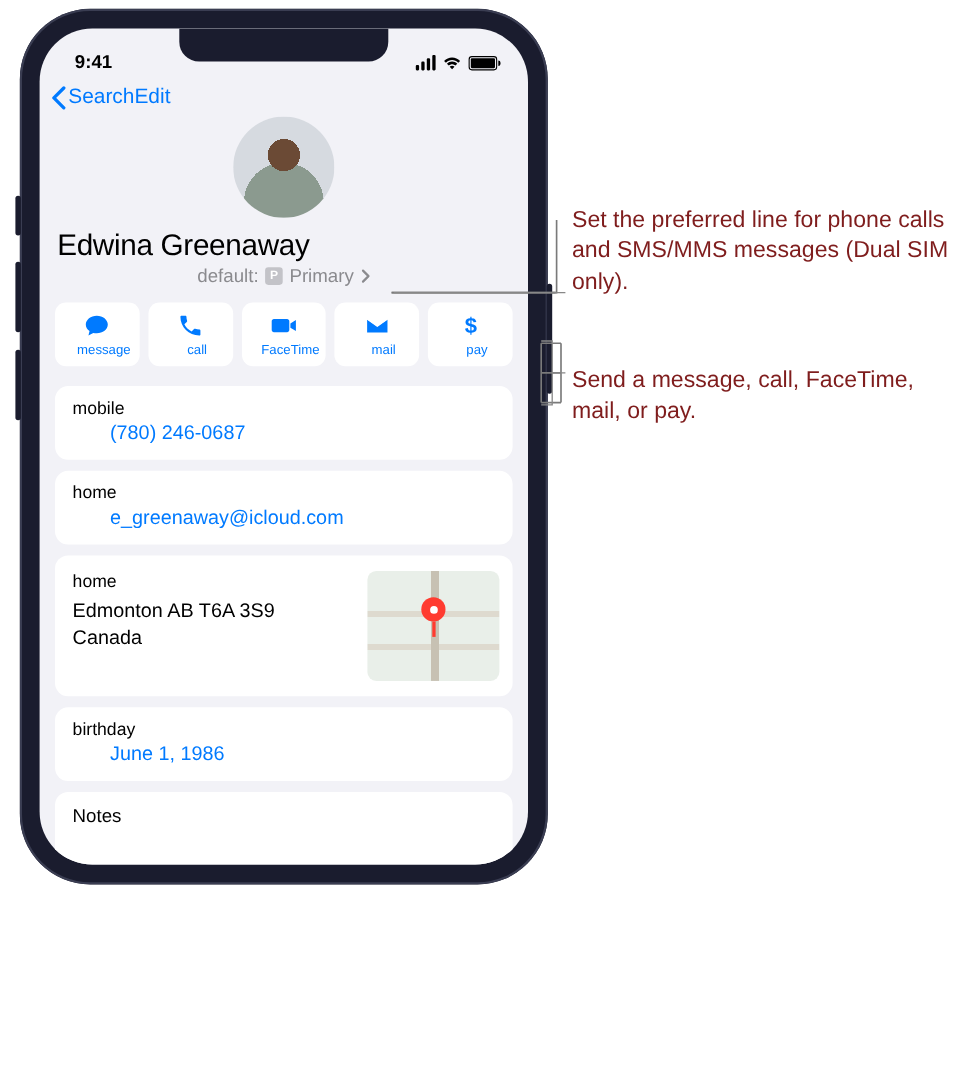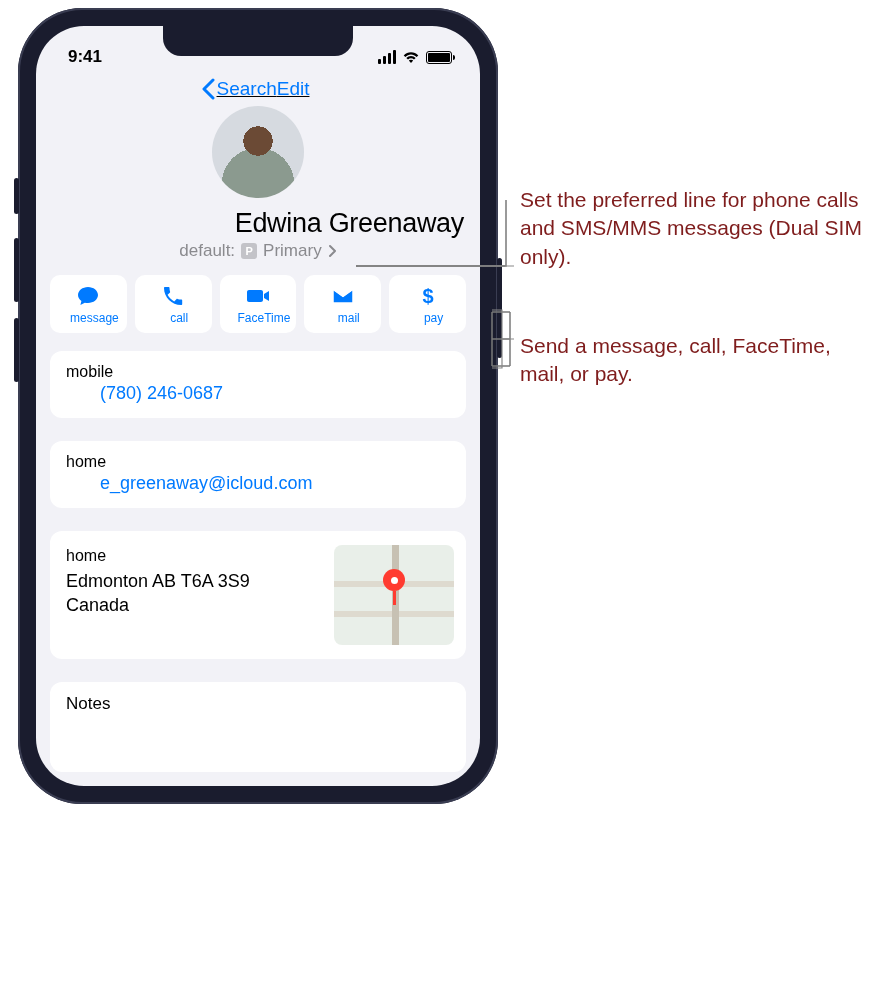--- a/index.html
+++ b/index.html
@@ -53,28 +53,28 @@
   .sig-dots { display:flex; gap:2px; align-items:flex-end; }
   .sig-dots span { width:3px; background:#000; border-radius:1px; }
   .sig-dots span:nth-child(1){height:5px;} .sig-dots span:nth-child(2){height:8px;}
   .sig-dots span:nth-child(3){height:11px;} .sig-dots span:nth-child(4){height:14px;}
   .battery { width:26px;height:13px;border:1.5px solid #000;border-radius:3px;position:relative;}
   .battery::after{content:"";position:absolute;top:3px;right:-4px;width:2px;height:5px;background:#000;border-radius:0 2px 2px 0;}
   .battery-fill{position:absolute;top:1px;left:1px;height:9px;width:22px;background:#000;border-radius:1px;}
   
   
   .nav-bar {
-    display:flex; justify-content:center; align-items:center;
-    padding:4px 16px 6px 10px; font-size:19px;text-decoration:underline;
+    display:flex; justify-content:flex-start; align-items:center;
+    padding:4px 16px 6px 10px; font-size:19px;
   }
   .nav-back { color:#007aff; display:flex; align-items:center; gap:2px;}
   .nav-edit { color:#007aff; }
   
   
-  .contact-header { text-align:right; padding:0 16px 14px; }
+  .contact-header { text-align:left; padding:0 16px 14px; }
   .avatar {
     width:92px;height:92px;border-radius:50%;background:#d8c9b8;
     margin:0 auto 10px; overflow:hidden;position:relative;
     background: radial-gradient(circle at 50% 38%, #6b4a35 0 20%, transparent 20%),
                 radial-gradient(circle at 50% 85%, #8b9a8f 0 40%, transparent 40%),
                 #d6dae0;
   }
   .contact-name { font-size:27px; font-weight:400; color:#000; letter-spacing:-0.3px;}
   .default-line { display:flex;justify-content:center;align-items:center;gap:6px;
                   color:#8a8a8e;font-size:17px;margin-top:2px;}
@@ -86,21 +86,21 @@
   .actions-row { display:flex; gap:8px; padding:0 14px 18px; }
   .action-btn {
     flex:1; background:#fff; border-radius:10px; padding:10px 2px 8px;
     display:flex; flex-direction:column; align-items:center; gap:4px;
     color:#007aff;
   }
   .action-btn .ic { height:22px; display:flex;align-items:center;justify-content:center;}
   .action-btn .lbl { font-size:12px;padding-left:12px; }
   
   
-  .info-list { padding:0 14px; display:flex; flex-direction:column; gap:23px;}
+  .info-list { padding:0 14px; display:flex; flex-direction:column; gap:10px;}
   .card { background:#fff; border-radius:12px; padding:12px 16px 14px; }
   .card-label { font-size:16px; color:#000; margin-bottom:2px;}
   .card-value { font-size:18px; }
   .blue { color:#007aff;margin-left:34px; }
   .card.addr { display:flex; gap:12px; align-items:flex-start; padding:14px 12px 14px 16px;}
   .addr-text { flex:1; font-size:18px; line-height:1.35; }
   .map-thumb {
     width:120px;height:100px;border-radius:8px;flex-shrink:0;position:relative;
     background:
       linear-gradient(#e9efe9,#e9efe9);
@@ -248,20 +248,24 @@
           <div>Canada</div>
         </div>
         <div class="map-thumb">
           <div class="pin">
             <div class="pin-head"></div>
               <div class="pin-tail"></div>
           </div>
         </div>
       </div>
 
+      <div class="card">
+        <div class="card-label">birthday</div>
+        <div class="card-value blue">June 1, 1986</div>
+      </div>
 
       <div class="card notes">
         <div>Notes</div>
       </div>
 
     </div>
 
 
   </div>
 </div>

